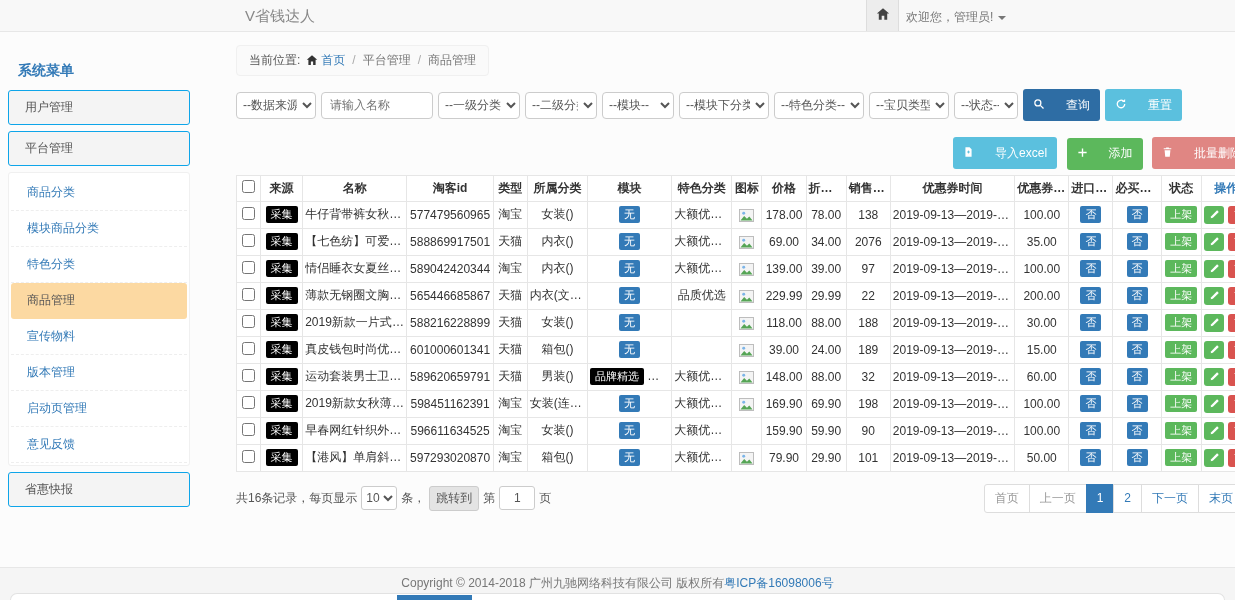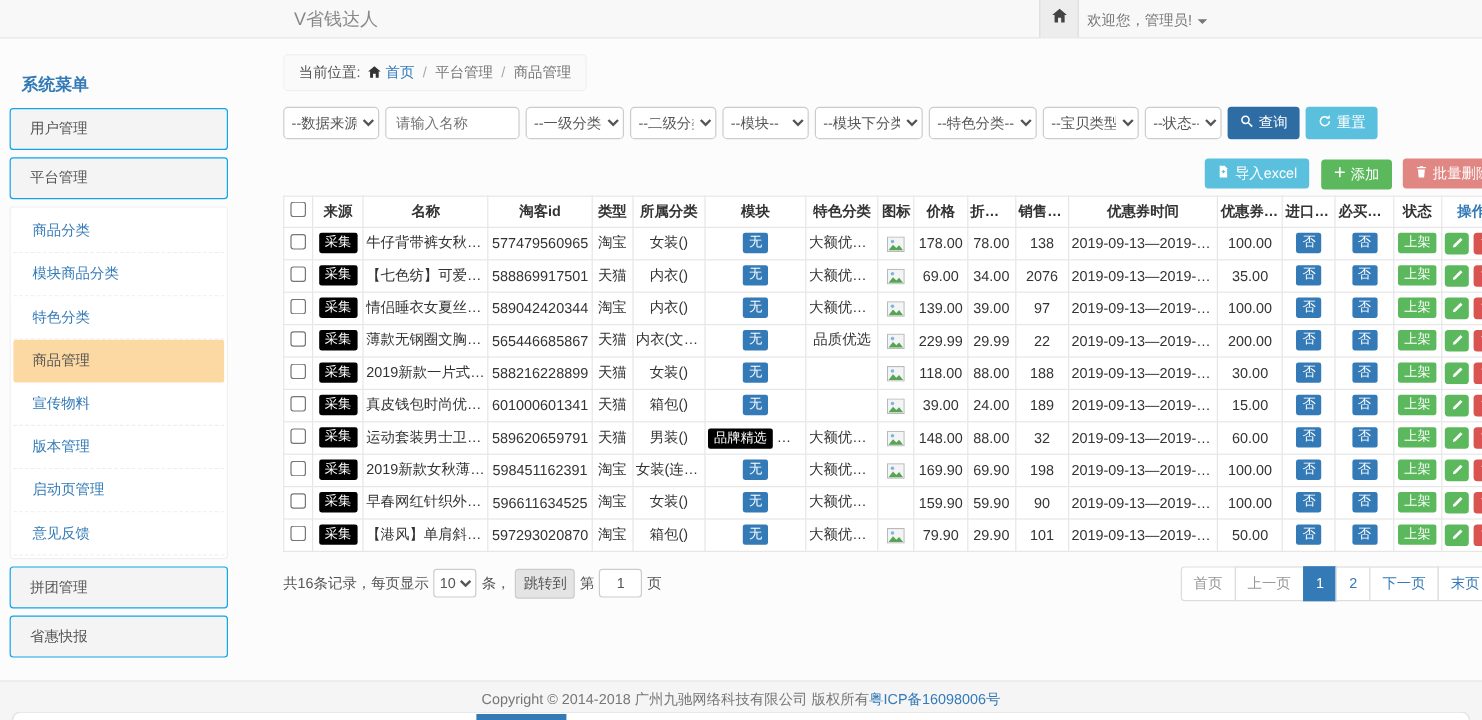--- a/index.html
+++ b/index.html
@@ -27,21 +27,21 @@
   .main { position:absolute; left:210px; top:45px; width:1016px; z-index:1;margin-left:26px; }
   .breadcrumb { display:inline-block; background:#fafafa; border:1px solid #f0f0f0; border-radius:4px; padding:6px 12px; font-size:12px; color:#555; }
   .breadcrumb .home-link { color:#337ab7; cursor:pointer; }
   .breadcrumb .sep { margin:0 7px; color:#aaa; }
   .breadcrumb .crumb { color:#777; }
   .bc-house { vertical-align:-2px; margin:0 3px 0 6px; }
   
   .filter-row { display:flex; align-items:center; gap:5px; margin-top:13px; }
   .filter-row select { height:27px; border:1px solid #ccc; border-radius:4px; font-size:12px; color:#555; background:#fff; padding:0 2px; }
   .filter-row input { height:27px; border:1px solid #ccc; border-radius:4px; font-size:12px; color:#555; padding:0 8px; width:112px; }
-  .btn { display:inline-flex; align-items:center; gap:4px; border:none; border-radius:3px; color:#fff; font-size:12px; padding:4px 10px; height:27px; cursor:pointer; }
+  .btn { display:inline-flex; align-items:center; gap:21px; border:none; border-radius:3px; color:#fff; font-size:12px; padding:16px 10px; height:27px; cursor:pointer; }
   .btn-search { background:#2e6da4; }
   .btn-reset { background:#5bc0de; }
   
   .toolbar { margin-top:16px; text-align:right; }
   .toolbar .btn { height:25px; margin-left:5px; }
   .btn-import { background:#5bc0de; }
   .btn-add { background:#5cb85c; }
   .btn-del { background:#e08683; }
   
   table { width:100%; border-collapse:collapse; margin-top:5px; table-layout:fixed; background:#fff; }
@@ -99,21 +99,20 @@
       <div class="submenu-panel">
         <div class="side-sub">商品分类</div>
         <div class="side-sub">模块商品分类</div>
         <div class="side-sub">特色分类</div>
         <div class="side-sub active">商品管理</div>
         <div class="side-sub">宣传物料</div>
         <div class="side-sub">版本管理</div>
         <div class="side-sub">启动页管理</div>
         <div class="side-sub">意见反馈</div>
       </div>
-      <div class="side-group">拼团管理</div>
       <div class="side-group">省惠快报</div>
     </div>
 </aside>
 
 <div class="main">
 
   <div class="breadcrumb">
     <span>当前位置:</span><span class="bc-house"><svg width="12" height="12" viewBox="0 0 16 16">
           <path d="M8 1.5l7 6h-2.2v7h-3.3v-4.5H6.5v4.5H3.2v-7H1z" fill="#333"></path>
         </svg></span><span class="home-link">首页</span><span class="sep">/</span><span class="crumb">平台管理</span><span class="sep">/</span><span class="crumb">商品管理</span>

